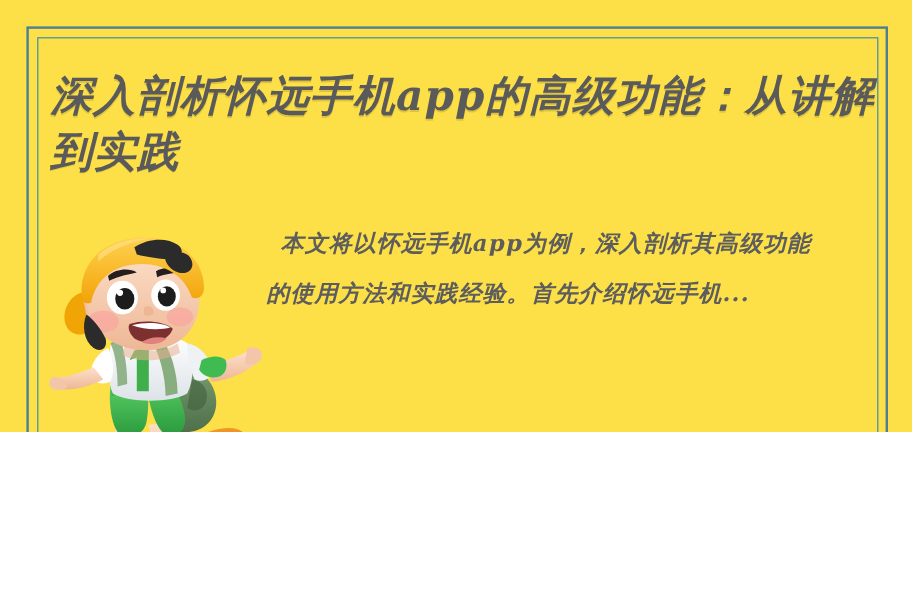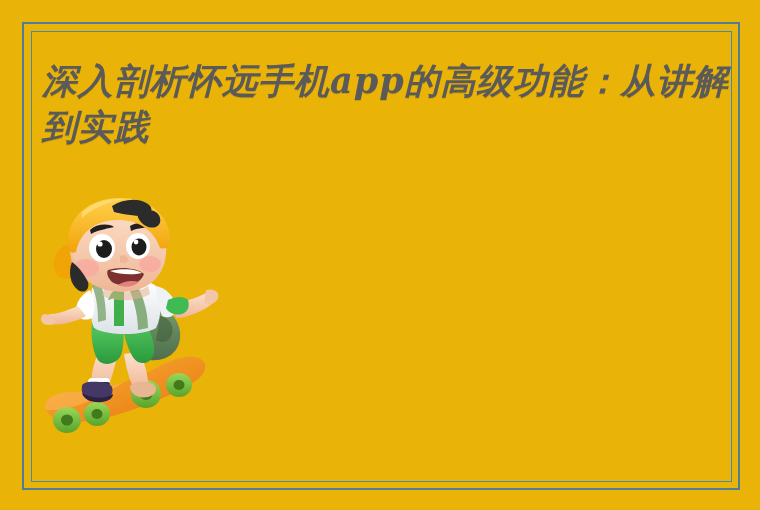--- a/index.html
+++ b/index.html
@@ -9,22 +9,22 @@
   body {
     width: 760px;
     height: 510px;
     overflow: hidden;
     font-family: "DejaVu Sans", sans-serif;
   }
 
   #poster {
     position: relative;
     width: 760px;
-    height: 510px;
-    background: #eab308;
+    height: 360px;
+    background: #fde047;
     overflow: hidden;
   }
 
   
   .frame-outer {
     position: absolute;
     left: 22px;
     top: 22px;
     width: 718px;
     height: 468px;
@@ -89,20 +89,21 @@
 </head>
 <body>
 
 <div id="poster">
 
   <div class="frame-outer"></div>
   <div class="frame-inner"></div>
 
   <div class="headline">深入剖析怀远手机app的高级功能：从讲解到实践</div>
 
+  <div class="summary">本文将以怀远手机app为例，深入剖析其高级功能的使用方法和实践经验。首先介绍怀远手机...</div>
 
   <div class="illustration">
     <svg viewBox="0 0 190 256" xmlns="http://www.w3.org/2000/svg" aria-hidden="true">
       <defs>
         <linearGradient id="gCap" x1="0" y1="0" x2="0" y2="1">
           <stop offset="0" stop-color="#ffd14f"></stop>
           <stop offset="1" stop-color="#f2a309"></stop>
         </linearGradient>
         <linearGradient id="gSkin" x1="0" y1="0" x2="0" y2="1">
           <stop offset="0" stop-color="#fde0cb"></stop>

